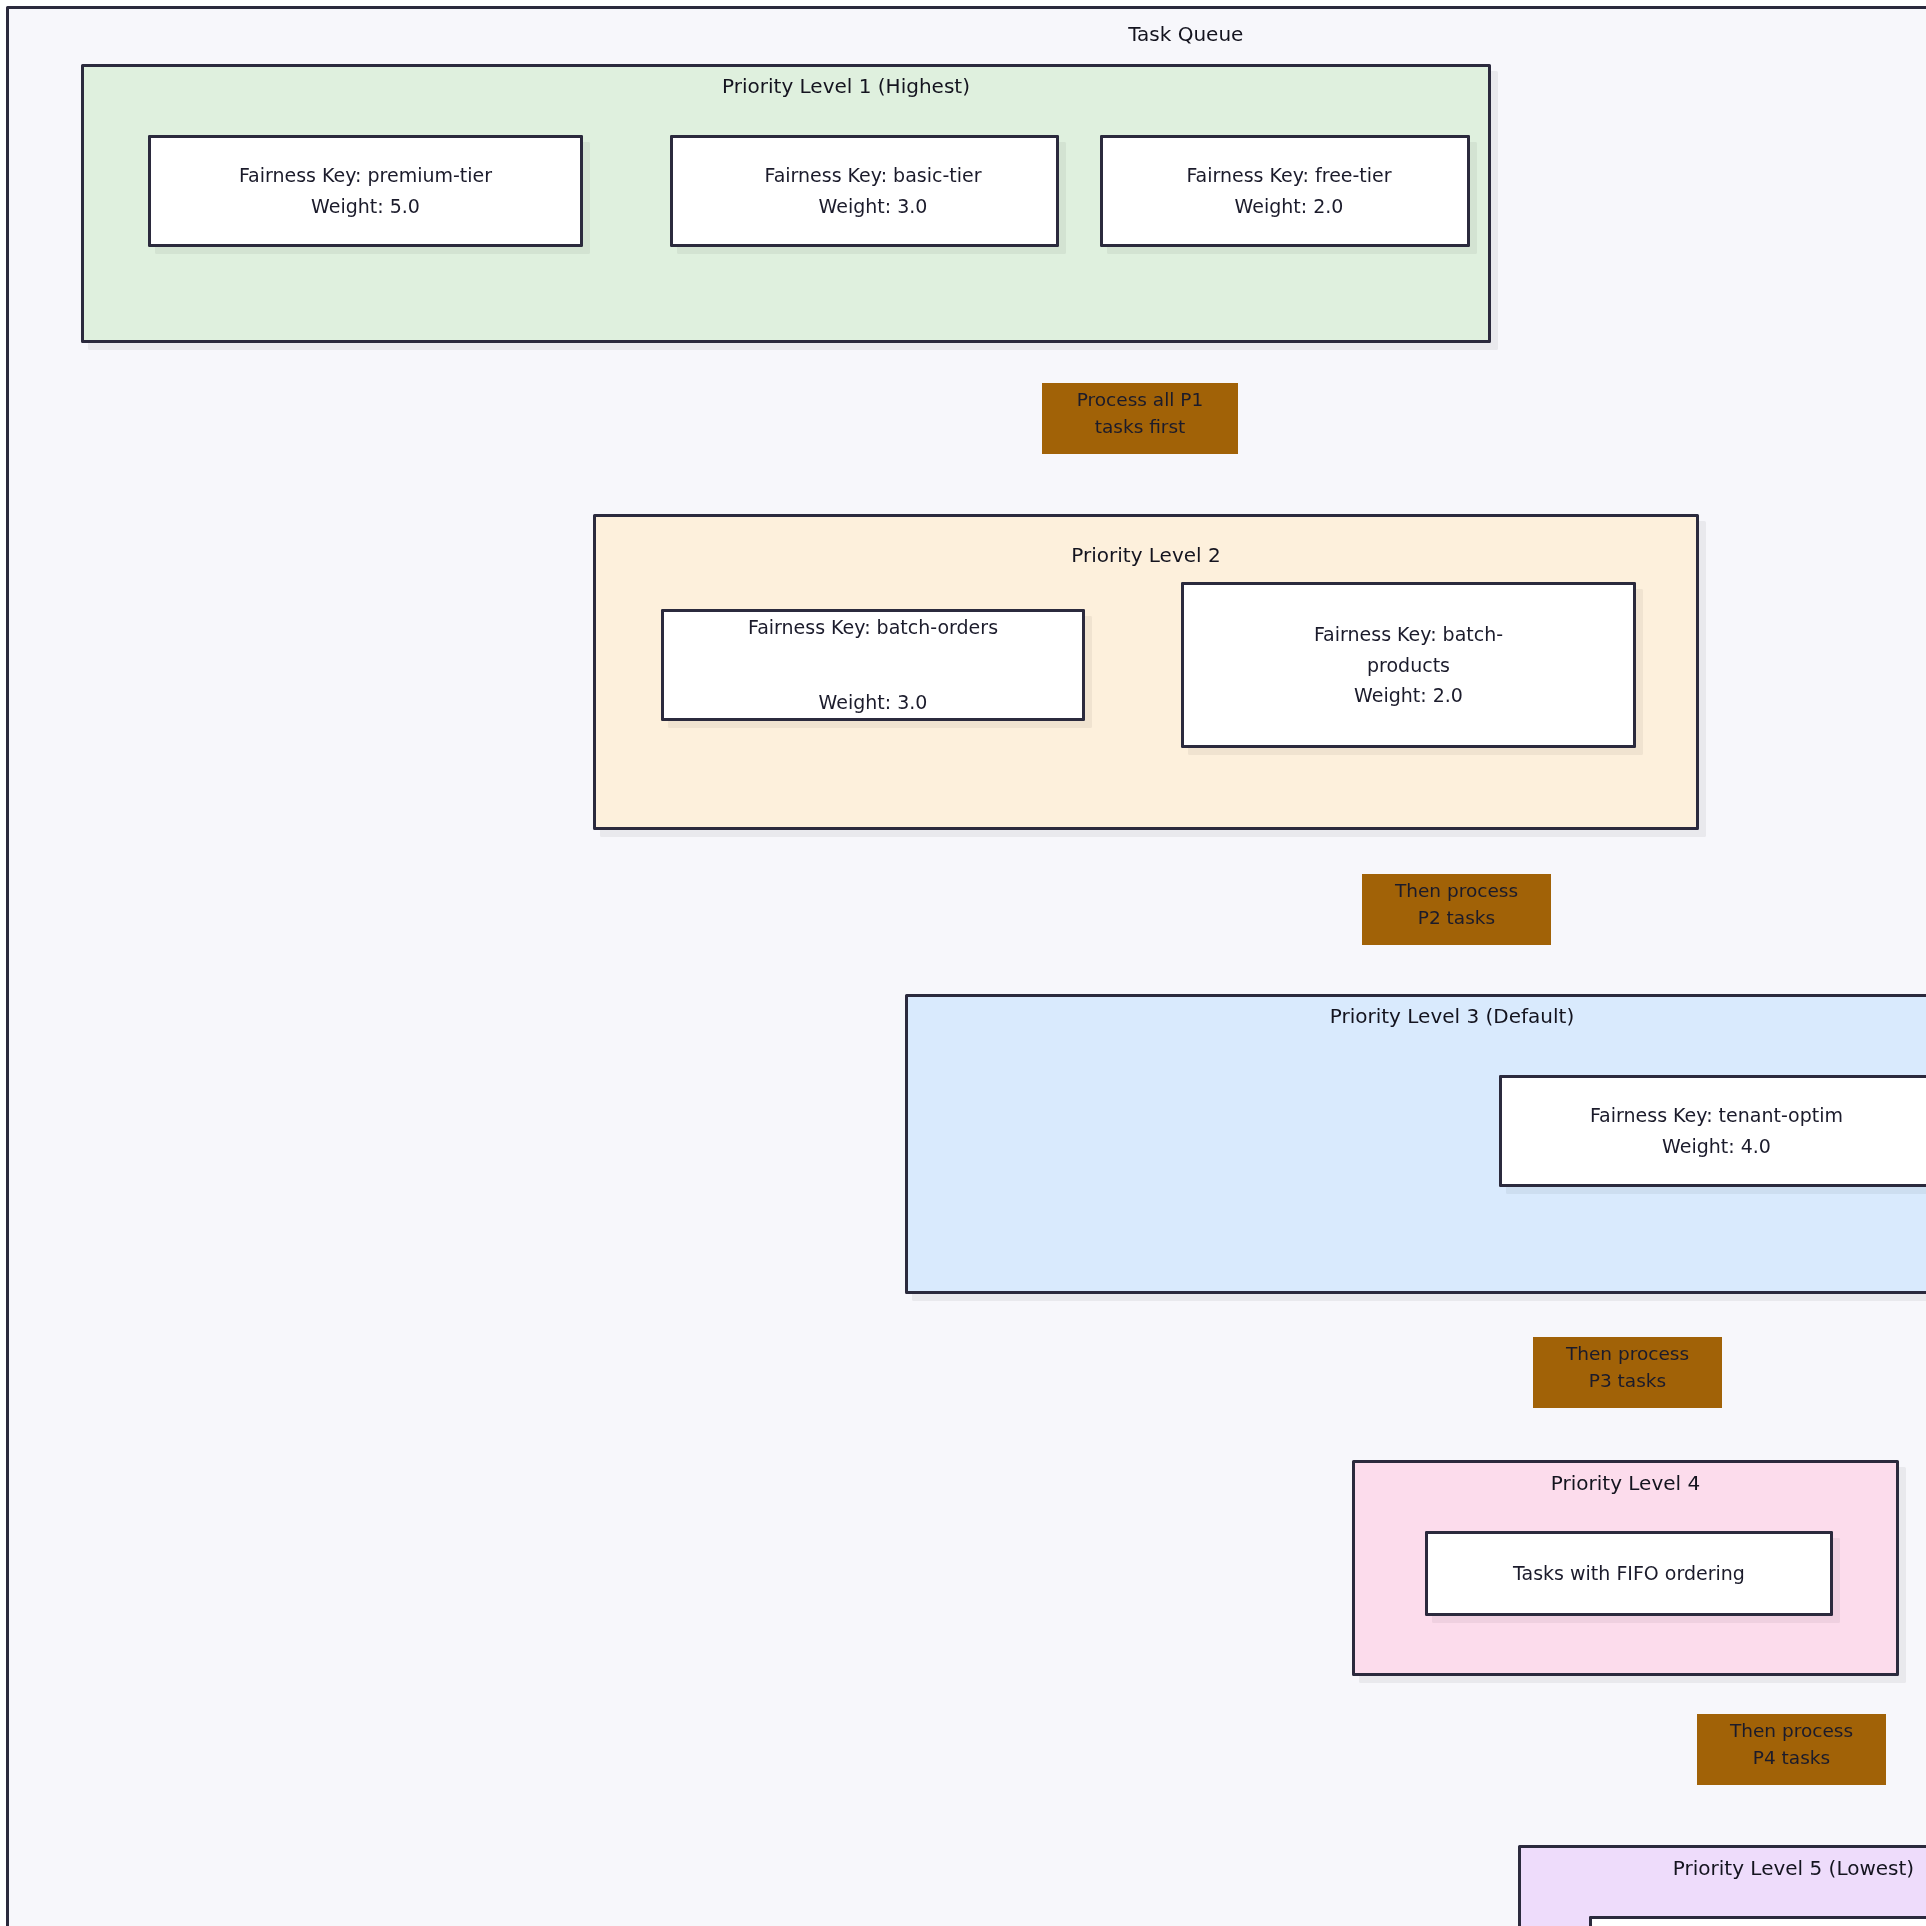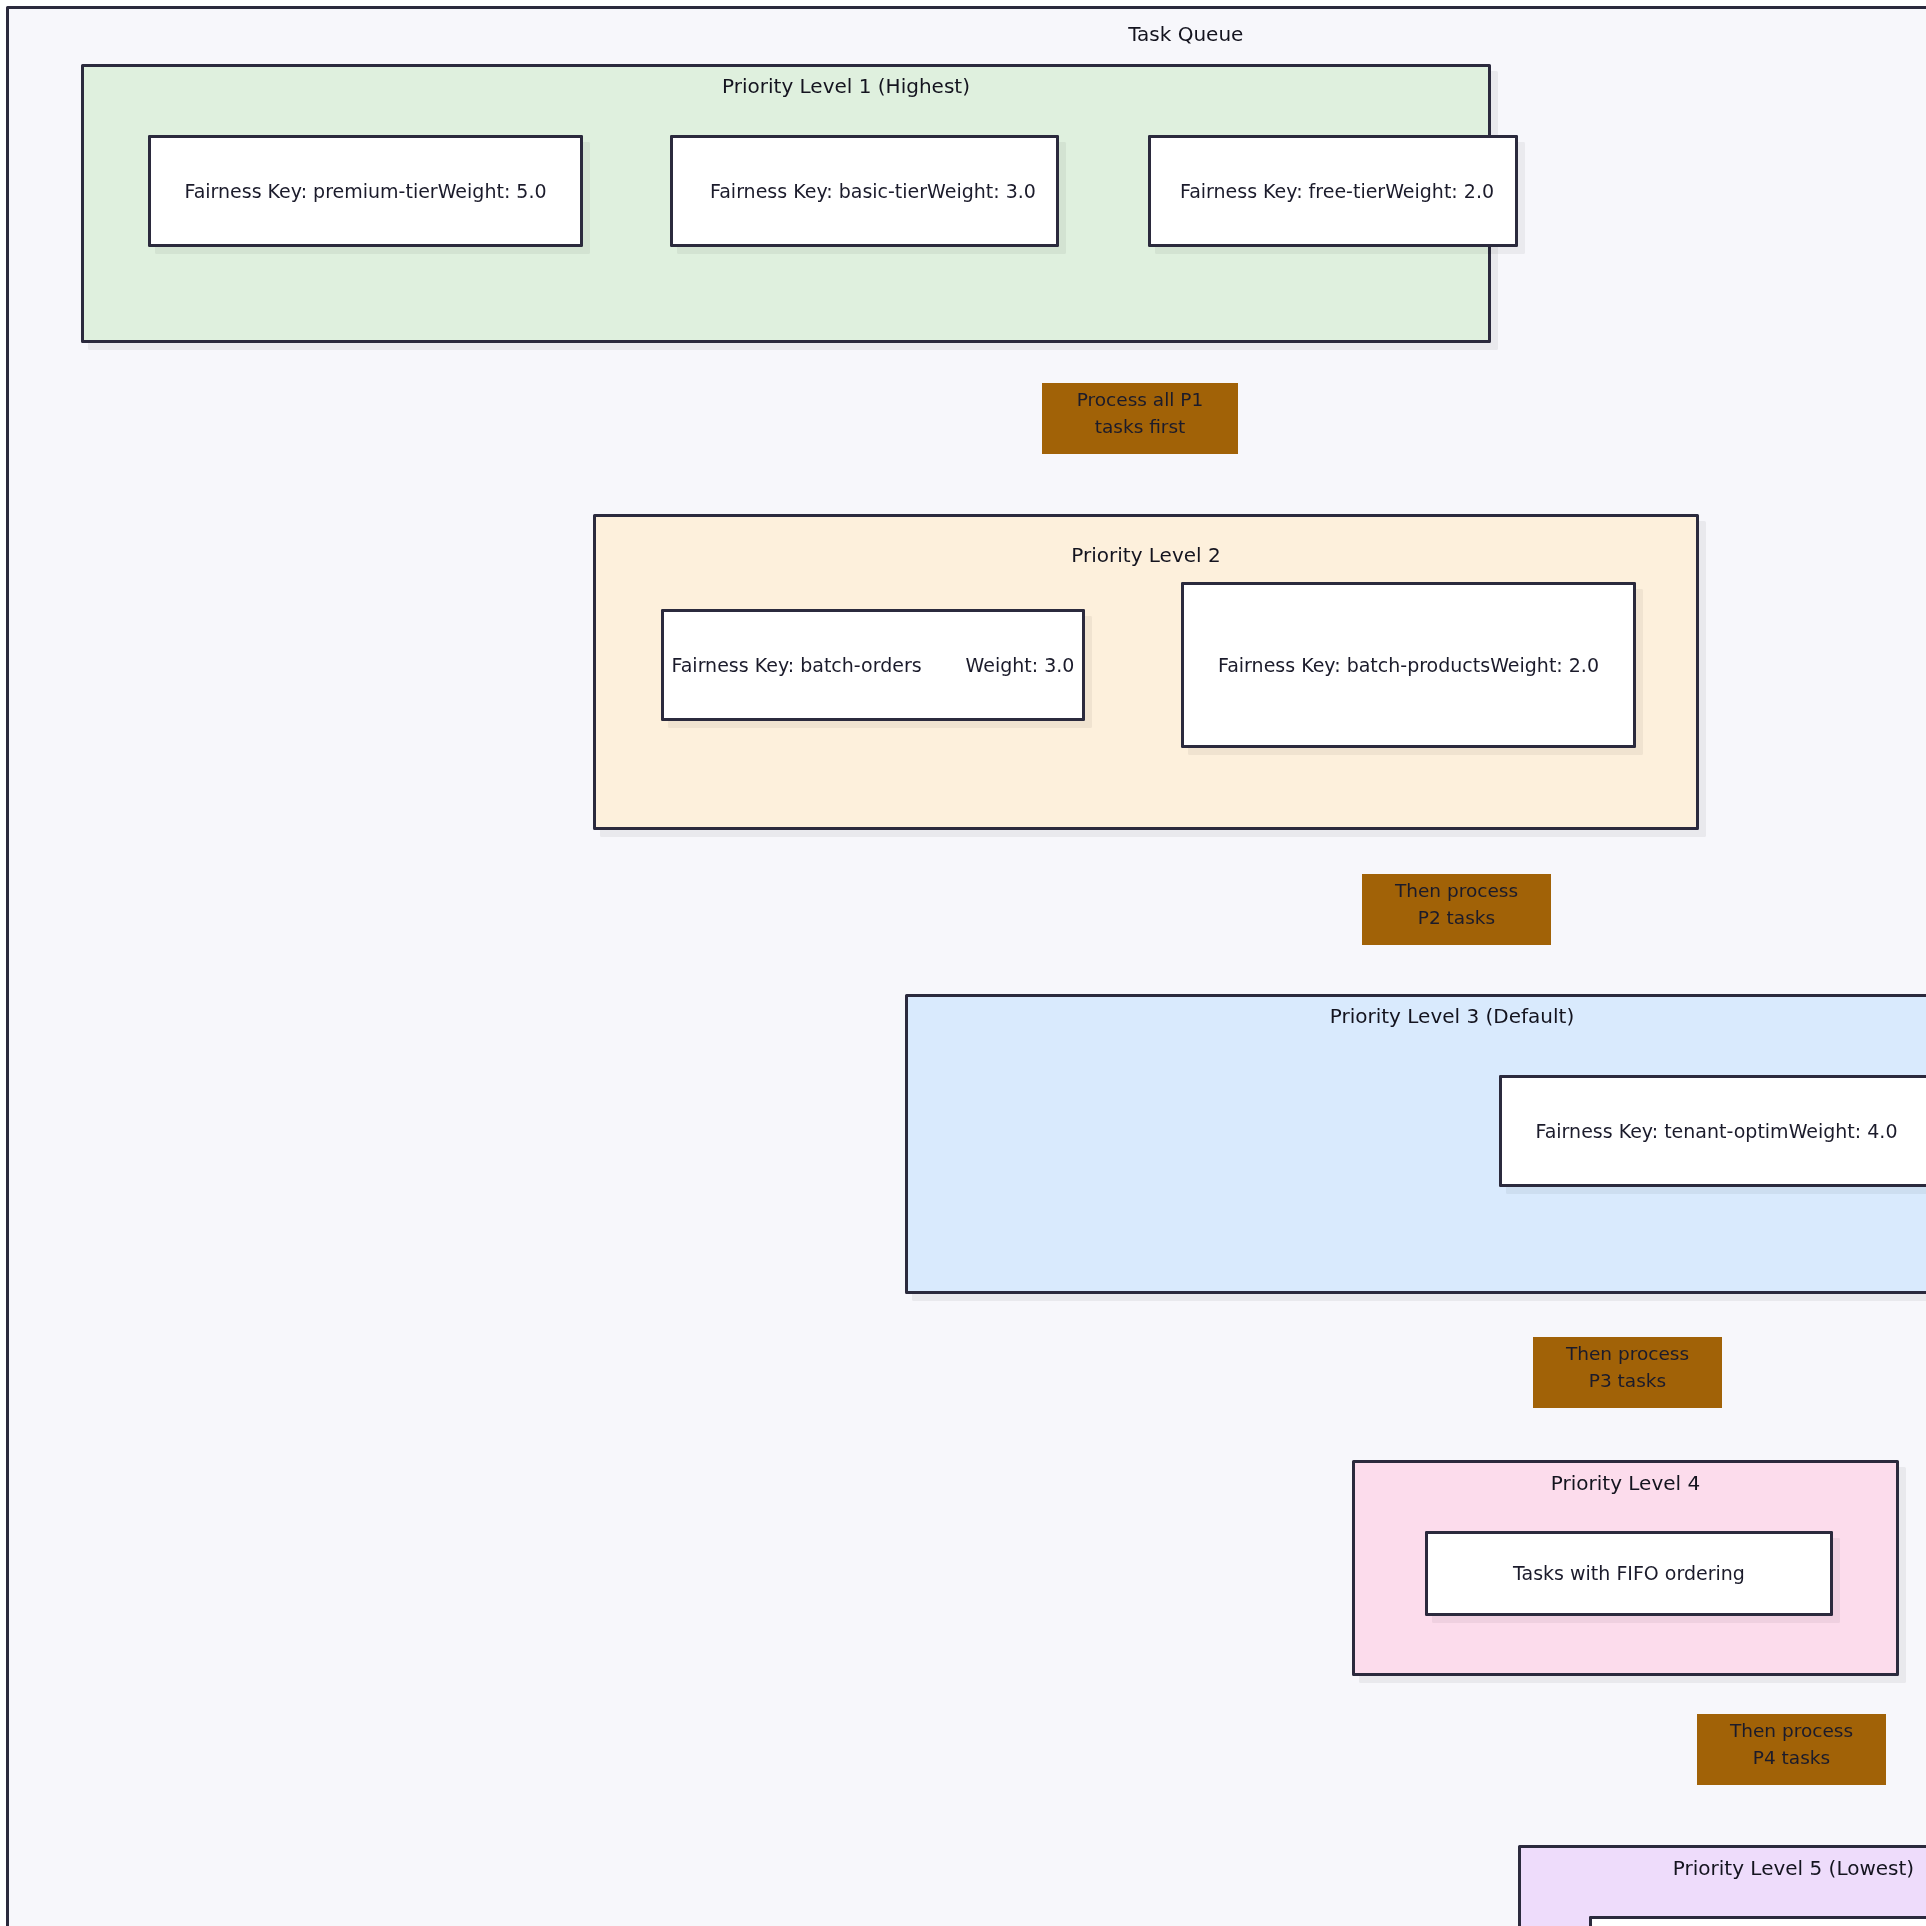--- a/index.html
+++ b/index.html
@@ -59,20 +59,21 @@
   .c-p5 { background: #eedcfb; }
 
   
   .node {
     position: absolute;
     box-sizing: border-box;
     background: #ffffff;
     border: 3.9px solid #2b2a3d;
     border-radius: 1.2px;
     display: flex;
+    flex-direction: column;
     align-items: center;
     justify-content: center;
     text-align: center;
     color: #1b1b2b;
     font-size: 19px;
     line-height: 1.62;
     box-shadow: 7px 7px 0 rgba(0,0,0,0.05);
     padding: 0 7px;
   }
   .node .ln { display: block; }
@@ -144,21 +145,21 @@
   <div class="node" style="left:148px; top:135px; width:435px; height:112px;">
     <span class="ln">Fairness Key: premium-tier</span>
     <span class="ln">Weight: 5.0</span>
   </div>
 
   <div class="node" style="left:670px; top:135px; width:389px; height:112px;padding-left:24px;">
     <span class="ln">Fairness Key: basic-tier</span>
     <span class="ln">Weight: 3.0</span>
   </div>
 
-  <div class="node" style="left:1148px; top:135px; width:370px; height:112px;padding-left:15px;">
+  <div class="node" style="left:1100px; top:135px; width:370px; height:112px;padding-left:15px;">
     <span class="ln">Fairness Key: free-tier</span>
     <span class="ln">Weight: 2.0</span>
   </div>
 
   <div class="edge-label" style="left:1042px; top:383px; width:196px; height:71px;">
     <span class="ln">Process all P1</span>
     <span class="ln">tasks first</span>
   </div>
 
   <div class="prio-container c-p2" style="left:593px; top:514px; width:1106px; height:316px;"></div>

